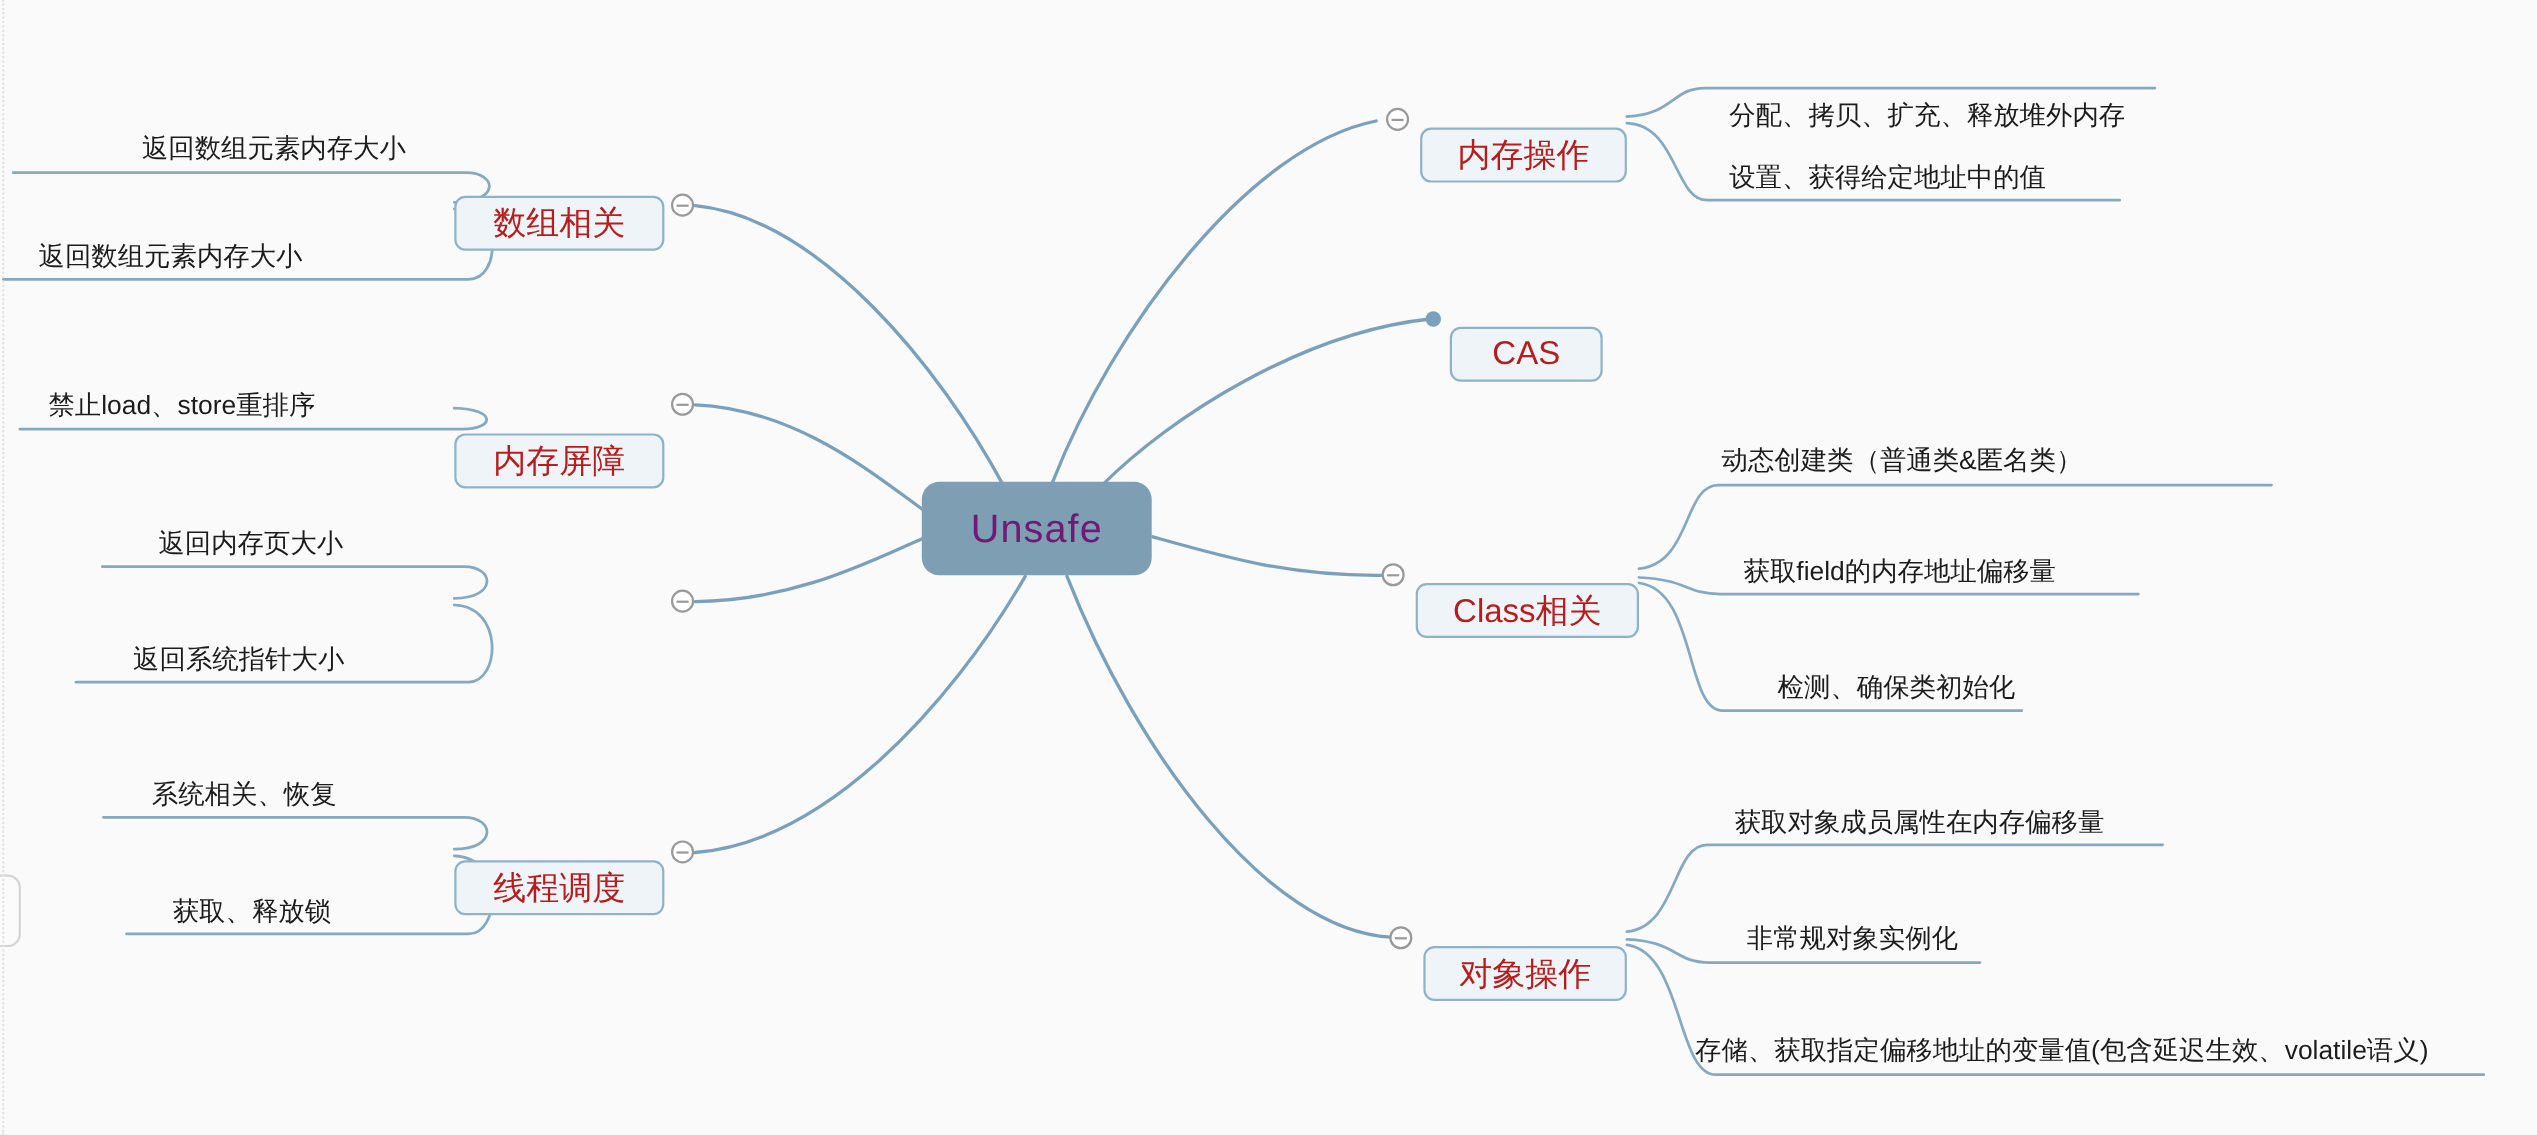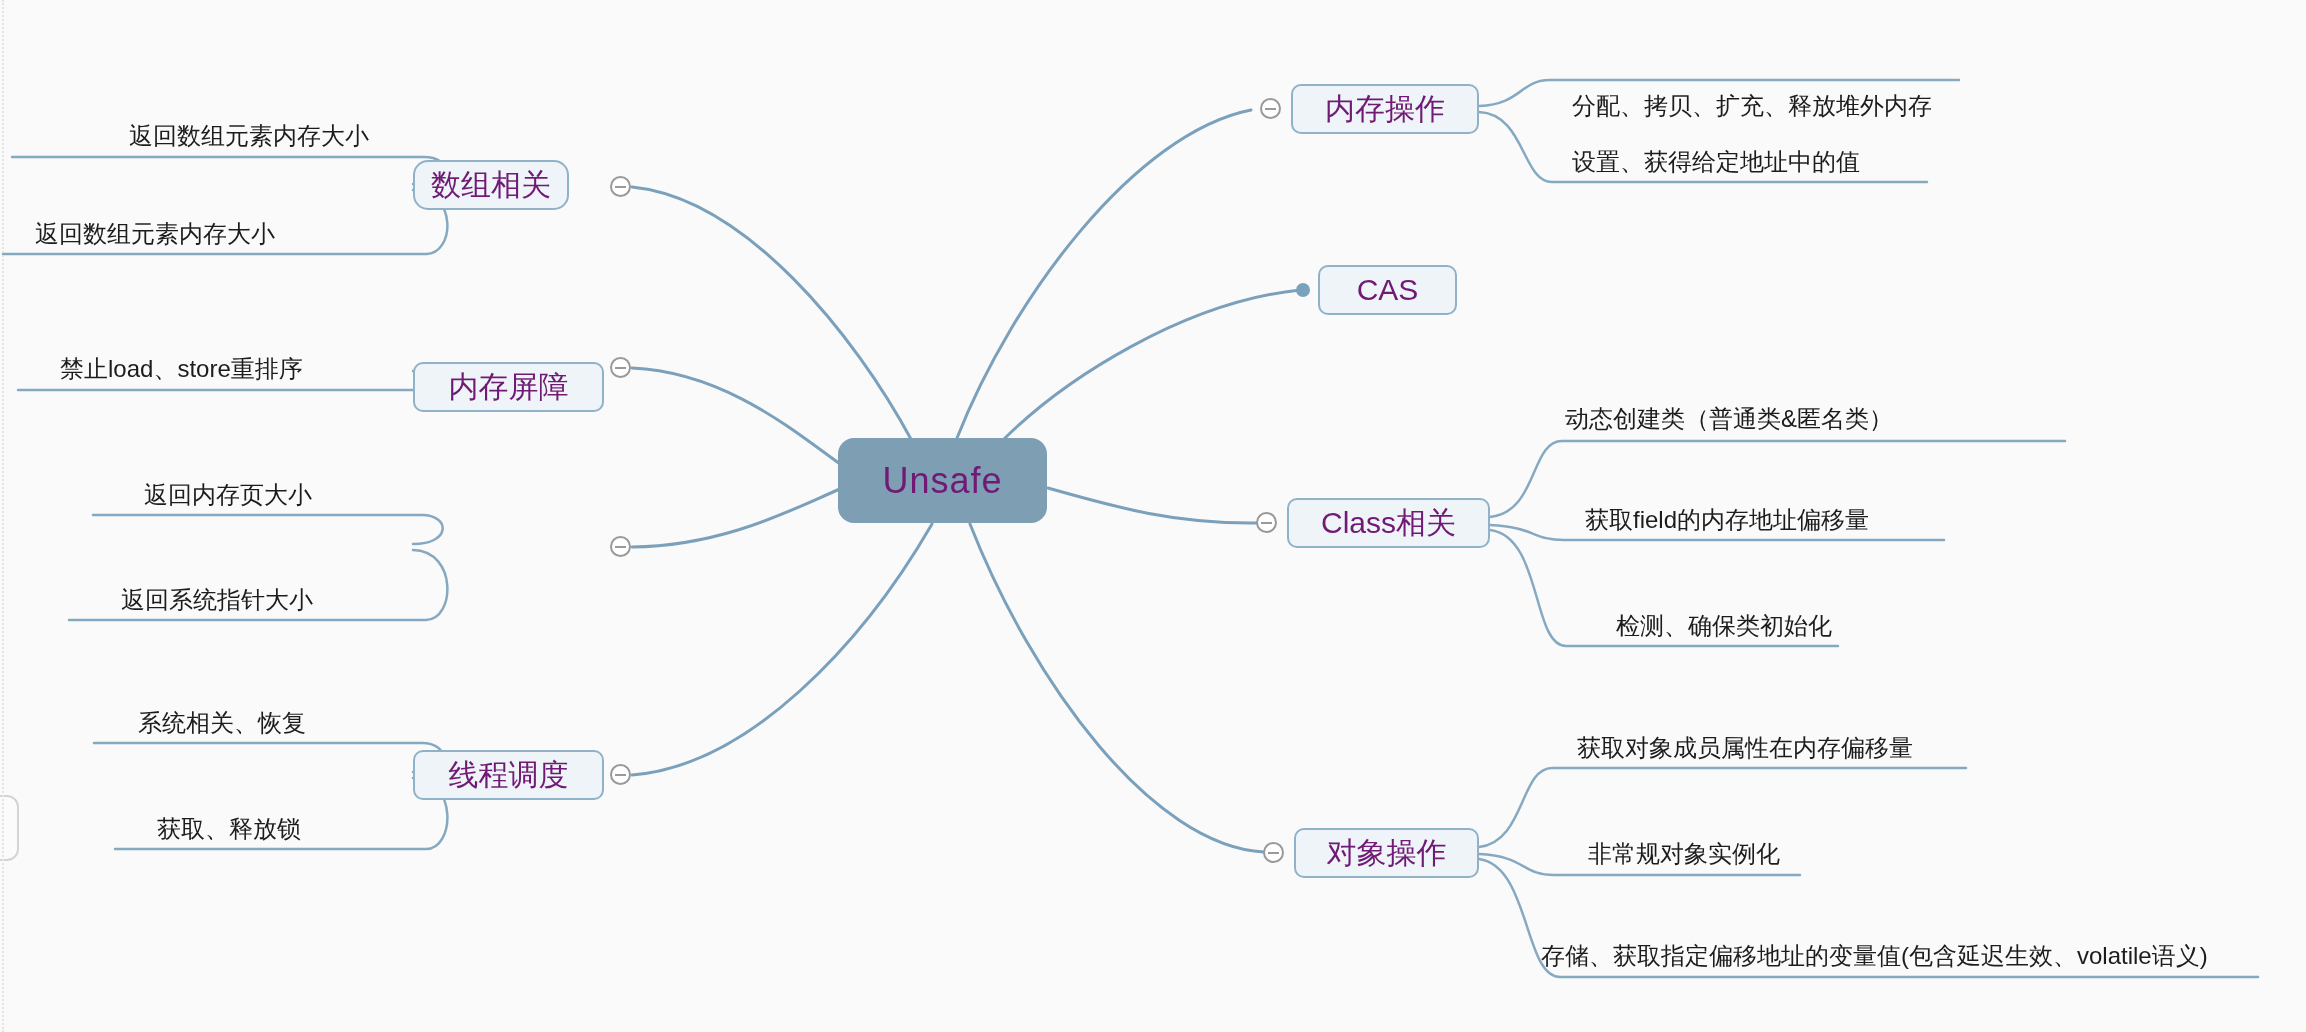--- a/index.html
+++ b/index.html
@@ -42,27 +42,28 @@
     justify-content: center;
     cursor: default;
   }
   .topic {
     position: absolute;
     height: 50px;
     background: #eef4f8;
     border: 2px solid #8fb2c9;
     border-radius: 10px;
     box-sizing: border-box;
-    color: #701a75;
+    color: #b91c1c;
     font-size: 30px;
     display: flex;
     align-items: center;
     justify-content: center;
     white-space: nowrap;
     cursor: default;
+    margin-top: 32px;
   }
   .leaf {
     position: absolute;
     color: #1c1c1c;
     font-size: 24px;
     line-height: 28px;
     white-space: nowrap;
     cursor: default;
   }
   .collapse {
@@ -132,21 +133,21 @@
     <path class="edge" d="M 1490 517 C 1538 512 1530 441 1562 441 L 2065 441"></path>
     <path class="edge" d="M 1490 525 C 1535 527 1532 540 1564 540 L 1944 540"></path>
     <path class="edge" d="M 1490 530 C 1542 536 1532 646 1566 646 L 1838 646"></path>
     <path class="edge" d="M 1479 847 C 1525 842 1520 768 1552 768 L 1966 768"></path>
     <path class="edge" d="M 1479 854 C 1525 856 1522 875 1554 875 L 1800 875"></path>
     <path class="edge" d="M 1479 859 C 1530 866 1524 977 1560 977 L 2258 977"></path>
   </svg>
 
   <div class="root-node">Unsafe</div>
 
-  <div class="topic" style="left:413px; top:160px; width:156px;border-radius:15px;">数组相关</div>
+  <div class="topic" style="left:413px; top:146px; width:191px;">数组相关</div>
   <div class="topic" style="left:413px; top:362px; width:191px;">内存屏障</div>
   <div class="topic" style="left:413px; top:750px; width:191px;">线程调度</div>
 
   <div class="topic" style="left:1291px; top:84px; width:188px;">内存操作</div>
   <div class="topic" style="left:1318px; top:265px; width:139px;">CAS</div>
   <div class="topic" style="left:1287px; top:498px; width:203px;">Class相关</div>
   <div class="topic" style="left:1294px; top:828px; width:185px;">对象操作</div>
 
   <div class="collapse" style="left:610px; top:176px;">
       <span class="minus-bar"></span>
@@ -168,21 +169,21 @@
       <span class="minus-bar"></span>
     </div>
   <div class="collapse" style="left:1263px; top:842px;">
       <span class="minus-bar"></span>
     </div>
 
   <div class="anchor-dot" style="left:1296px; top:283px;"></div>
 
   <div class="leaf" style="left:129px; top:122px;">返回数组元素内存大小</div>
   <div class="leaf" style="left:35px;  top:220px;">返回数组元素内存大小</div>
-  <div class="leaf" style="left:44px;  top:355px;margin-left:16px;">禁止load、store重排序</div>
+  <div class="leaf" style="left:44px;  top:355px;">禁止load、store重排序</div>
   <div class="leaf" style="left:144px; top:481px;">返回内存页大小</div>
   <div class="leaf" style="left:121px; top:586px;">返回系统指针大小</div>
   <div class="leaf" style="left:138px; top:709px;">系统相关、恢复</div>
   <div class="leaf" style="left:157px; top:815px;">获取、释放锁</div>
 
   <div class="leaf" style="left:1572px; top:52px;margin-top:40px;">分配、拷贝、扩充、释放堆外内存</div>
   <div class="leaf" style="left:1572px; top:148px;">设置、获得给定地址中的值</div>
   <div class="leaf" style="left:1565px; top:405px;">动态创建类（普通类&amp;匿名类）</div>
   <div class="leaf" style="left:1585px; top:506px;">获取field的内存地址偏移量</div>
   <div class="leaf" style="left:1616px; top:612px;">检测、确保类初始化</div>

